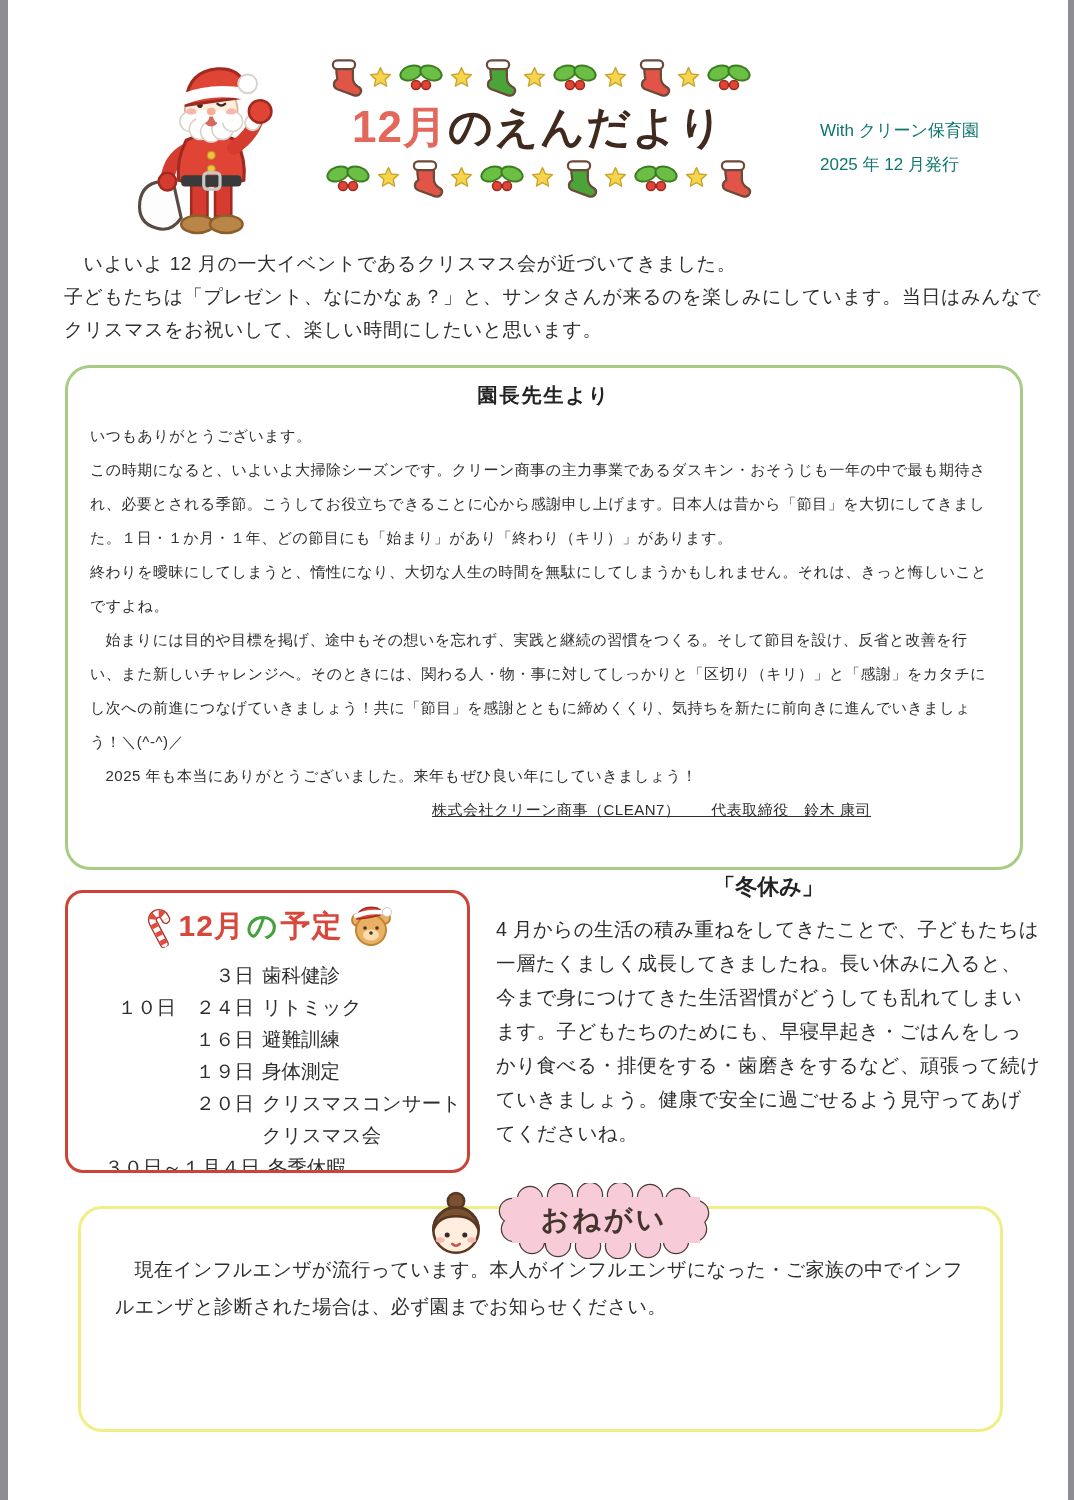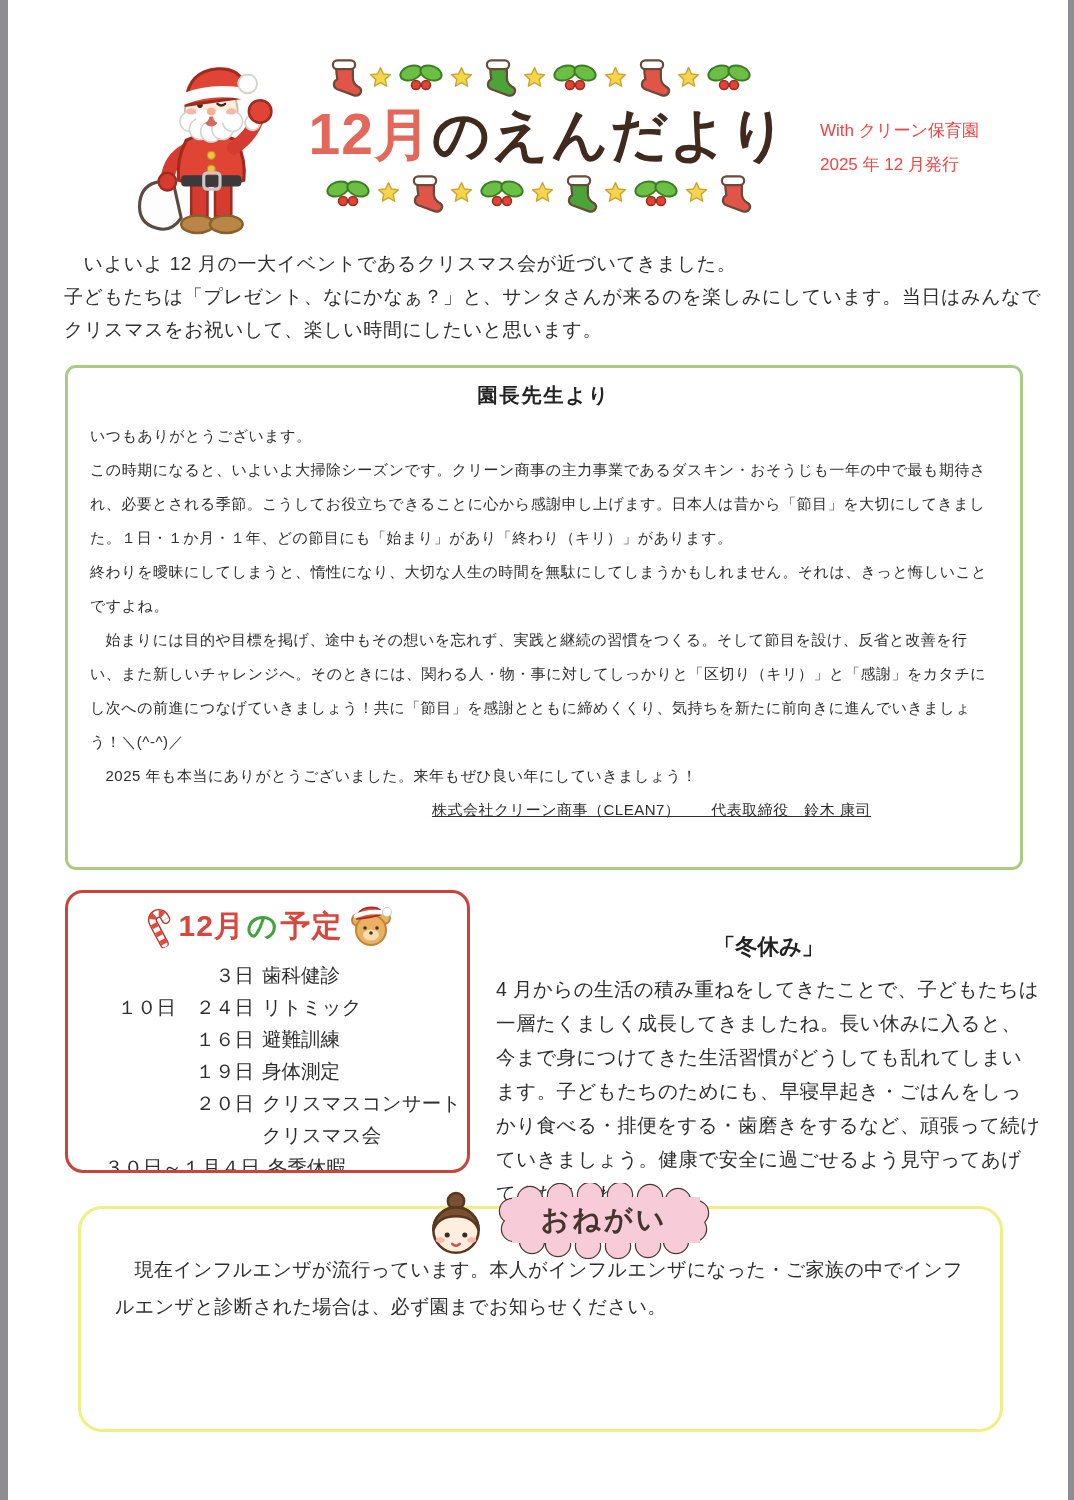--- a/index.html
+++ b/index.html
@@ -9,51 +9,51 @@
 
   
   .santa{position:absolute;left:116px;top:50px;width:172px;height:188px;}
   .title-wrap{position:absolute;left:280px;top:52px;width:500px;text-align:center;}
   .deco-row{display:flex;justify-content:center;align-items:center;gap:5px;height:50px;}
   .deco{display:block;}
   .deco-stocking-red{color:#e05548;width:38px;height:40px;}
   .deco-stocking-green{color:#4aa437;width:38px;height:40px;}
   .deco-holly{width:46px;height:34px;}
   .deco-star{width:25px;height:25px;}
-  .main-title{font-size:57px;font-weight:bold;line-height:1.15;white-space:nowrap;letter-spacing:1px;text-align:right;}
+  .main-title{font-size:44px;font-weight:bold;line-height:1.15;white-space:nowrap;letter-spacing:1px;}
   .t-red{color:var(--title-red,#e4675c);}
   .t-brown{color:var(--title-brown,#3f2a1d);}
-  .publisher{position:absolute;left:812px;top:114px;font-size:17px;line-height:2.0;color:#ef4444;}
+  .publisher{position:absolute;left:812px;top:114px;font-size:17px;line-height:2.0;color:#0f766e;}
 
   
   .intro{position:absolute;left:56px;top:247px;width:978px;font-size:19px;line-height:33px;}
   .intro p{margin:0;white-space:pre-wrap;letter-spacing:0.6px;}
 
   
   .green-box{position:absolute;left:57px;top:365px;width:958px;height:505px;box-sizing:border-box;
-    border:3px solid var(--green-border,#a9cc85);border-radius:11px;padding:10px 22px;overflow:hidden;}
+    border:3px solid var(--green-border,#a9cc85);border-radius:25px;padding:10px 22px;overflow:hidden;}
   .green-box h2{text-align:center;font-size:20px;font-weight:bold;margin:4px 0 10px;letter-spacing:2px;color:#222;}
   .green-box p{margin:0;font-size:15px;line-height:34px;white-space:pre-wrap;letter-spacing:0.5px;}
   .signature{margin-top:0;text-align:center;padding-left:215px;font-size:18.5px;line-height:34px;text-decoration:underline;}
 
   
   .red-box{position:absolute;left:57px;top:890px;width:405px;height:283px;box-sizing:border-box;
     border:3px solid var(--red-border,#cc4437);border-radius:18px;padding:8px 0 0 36px;overflow:hidden;}
   .red-title{display:flex;align-items:center;justify-content:center;margin-left:-30px;gap:2px;height:50px;}
   .red-title .tt{font-size:30px;font-weight:800;letter-spacing:1px;}
   .tt-red{color:var(--schedule-red,#d8473b);}
   .tt-green{color:var(--schedule-green,#44a13e);}
   .candy-icon{width:26px;height:42px;transform:rotate(-28deg);margin-right:2px;}
   .bear-icon{width:46px;height:46px;margin-left:2px;}
   .schedule{margin-top:8px;font-size:19.5px;text-align:right;}
   .s-row{display:flex;line-height:32px;}
   .s-date{min-width:150px;margin-right:8px;white-space:pre;}
 
   
-  .winter{position:absolute;left:488px;top:932px;width:545px;}
+  .winter{position:absolute;left:488px;top:872px;width:545px;}
   .winter h2{text-align:center;font-size:22px;font-weight:bold;margin:0 0 10px;color:#222;}
   .winter p{font-size:19.5px;line-height:34px;margin:0;white-space:pre-wrap;letter-spacing:0.4px;}
 
   
   .onegai-badge{position:absolute;left:414px;top:1176px;width:310px;height:90px;z-index:3;
     display:flex;align-items:center;}
   .girl-icon{width:68px;height:68px;margin-top:8px;}
   .bubble-wrap{position:relative;width:228px;height:76px;}
   .bubble-label{position:absolute;left:0;top:8px;width:100%;text-align:center;
     font-size:28px;font-weight:800;color:#43342c;letter-spacing:3px;line-height:58px;}

